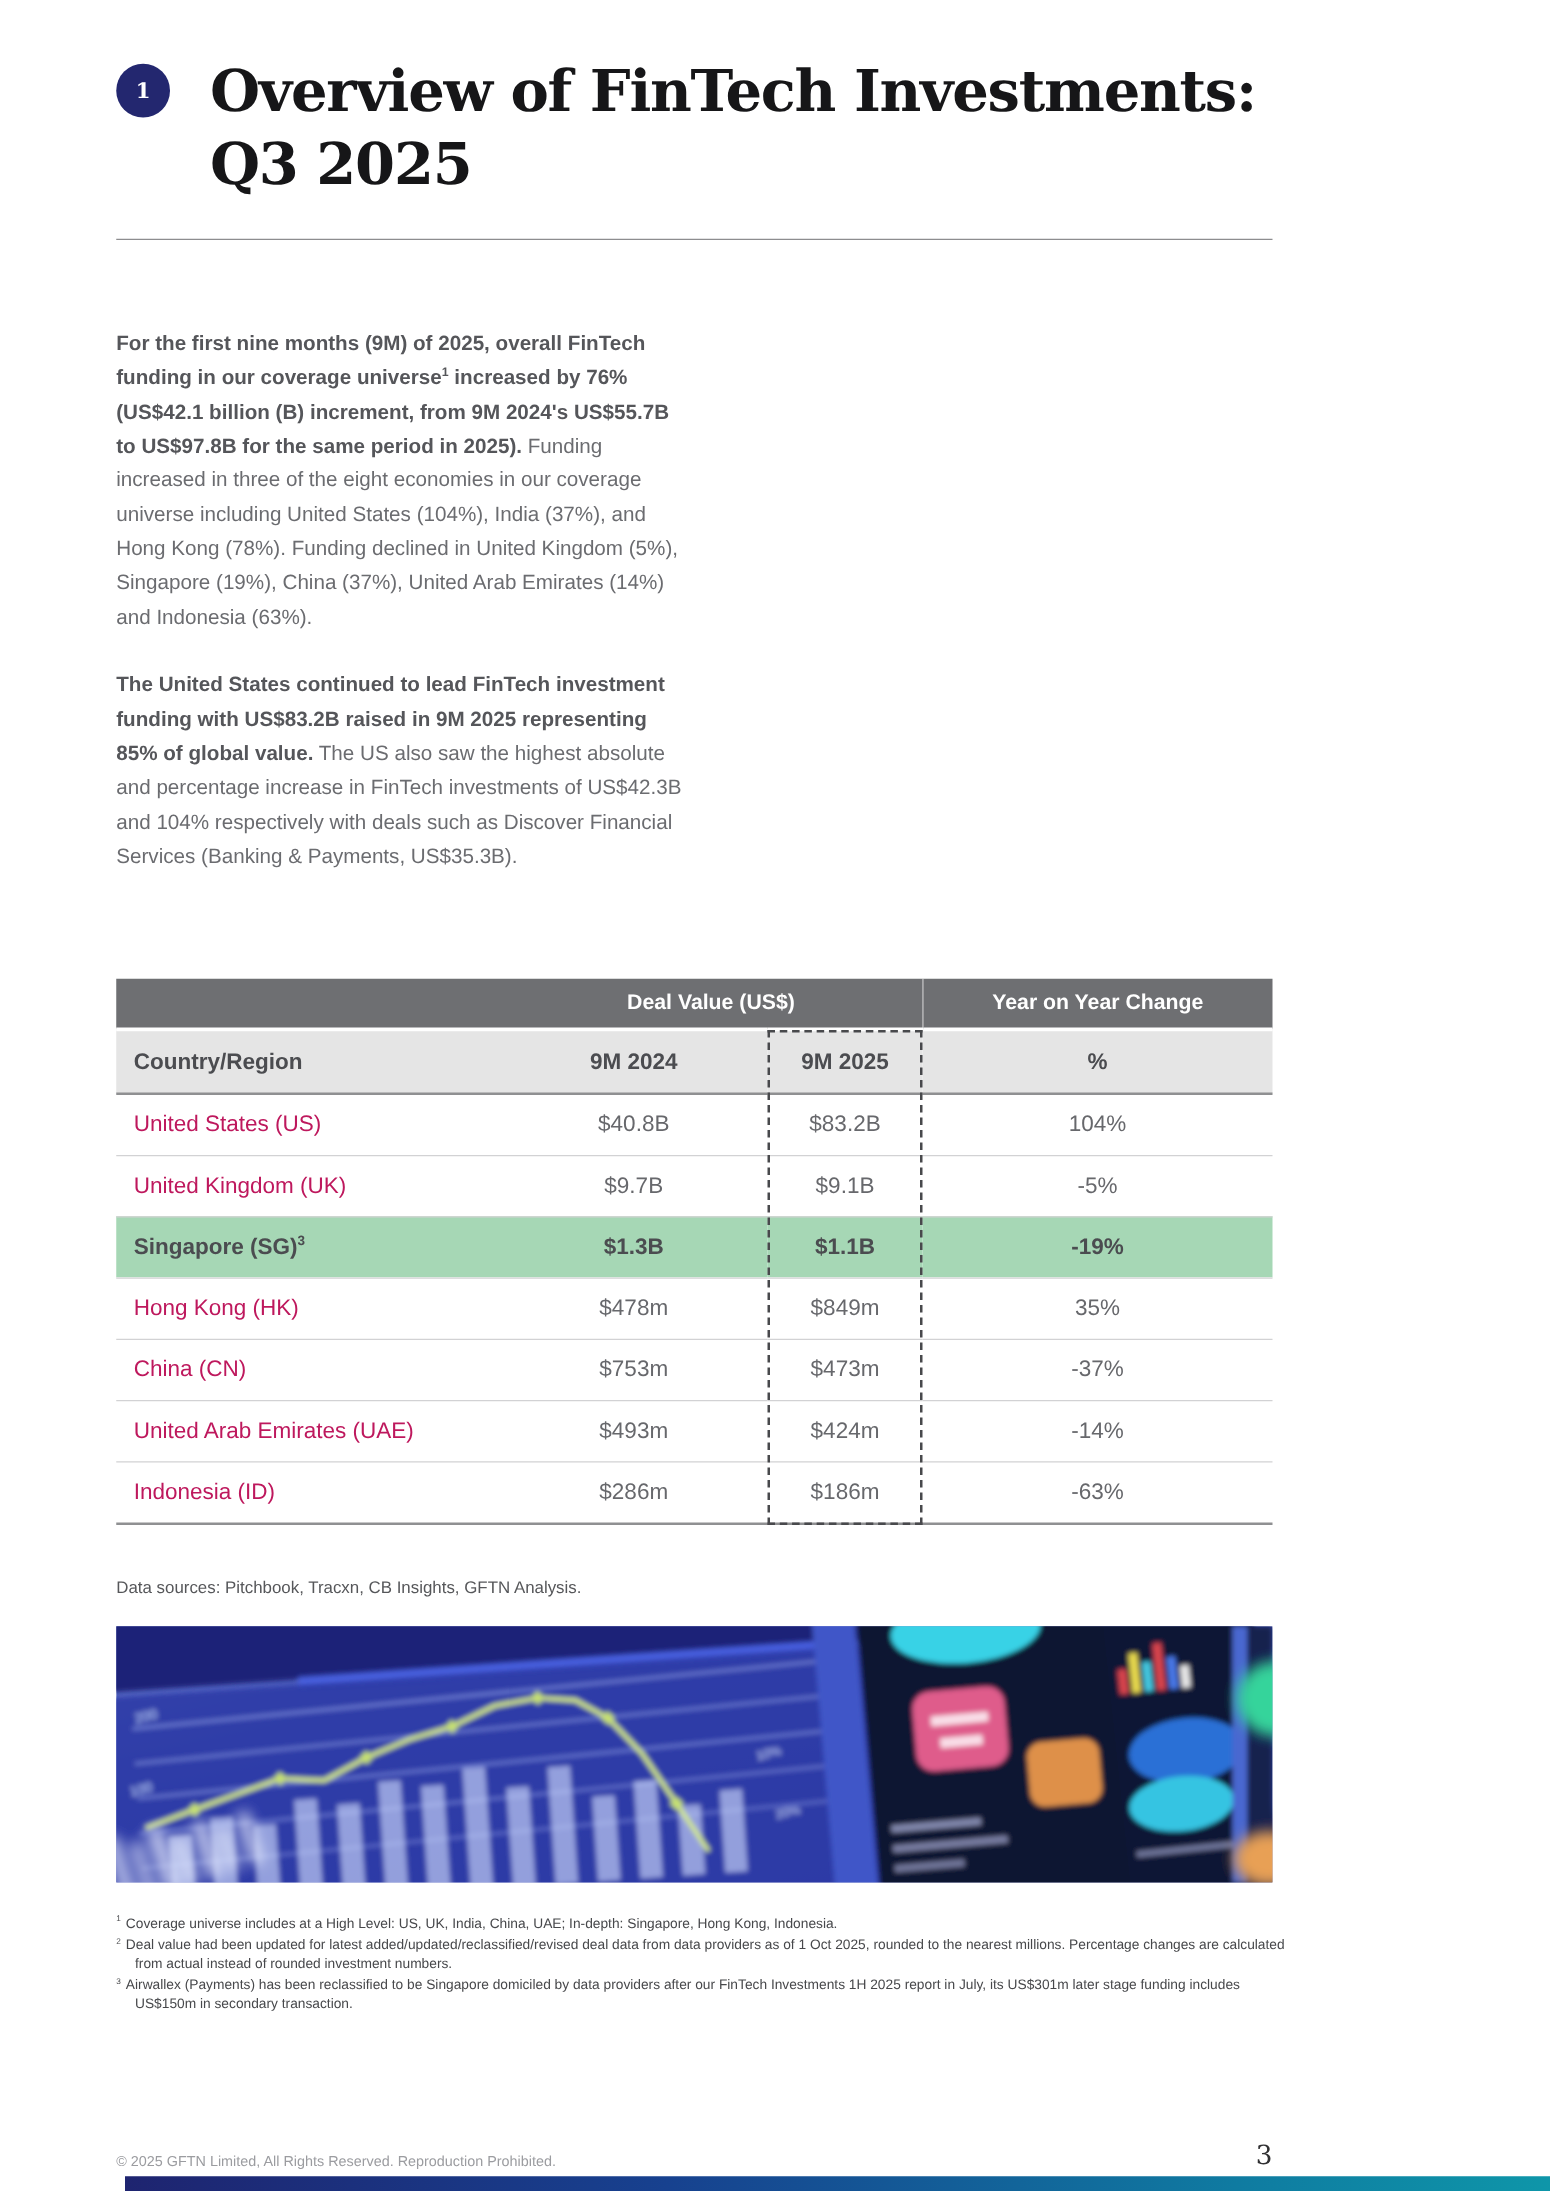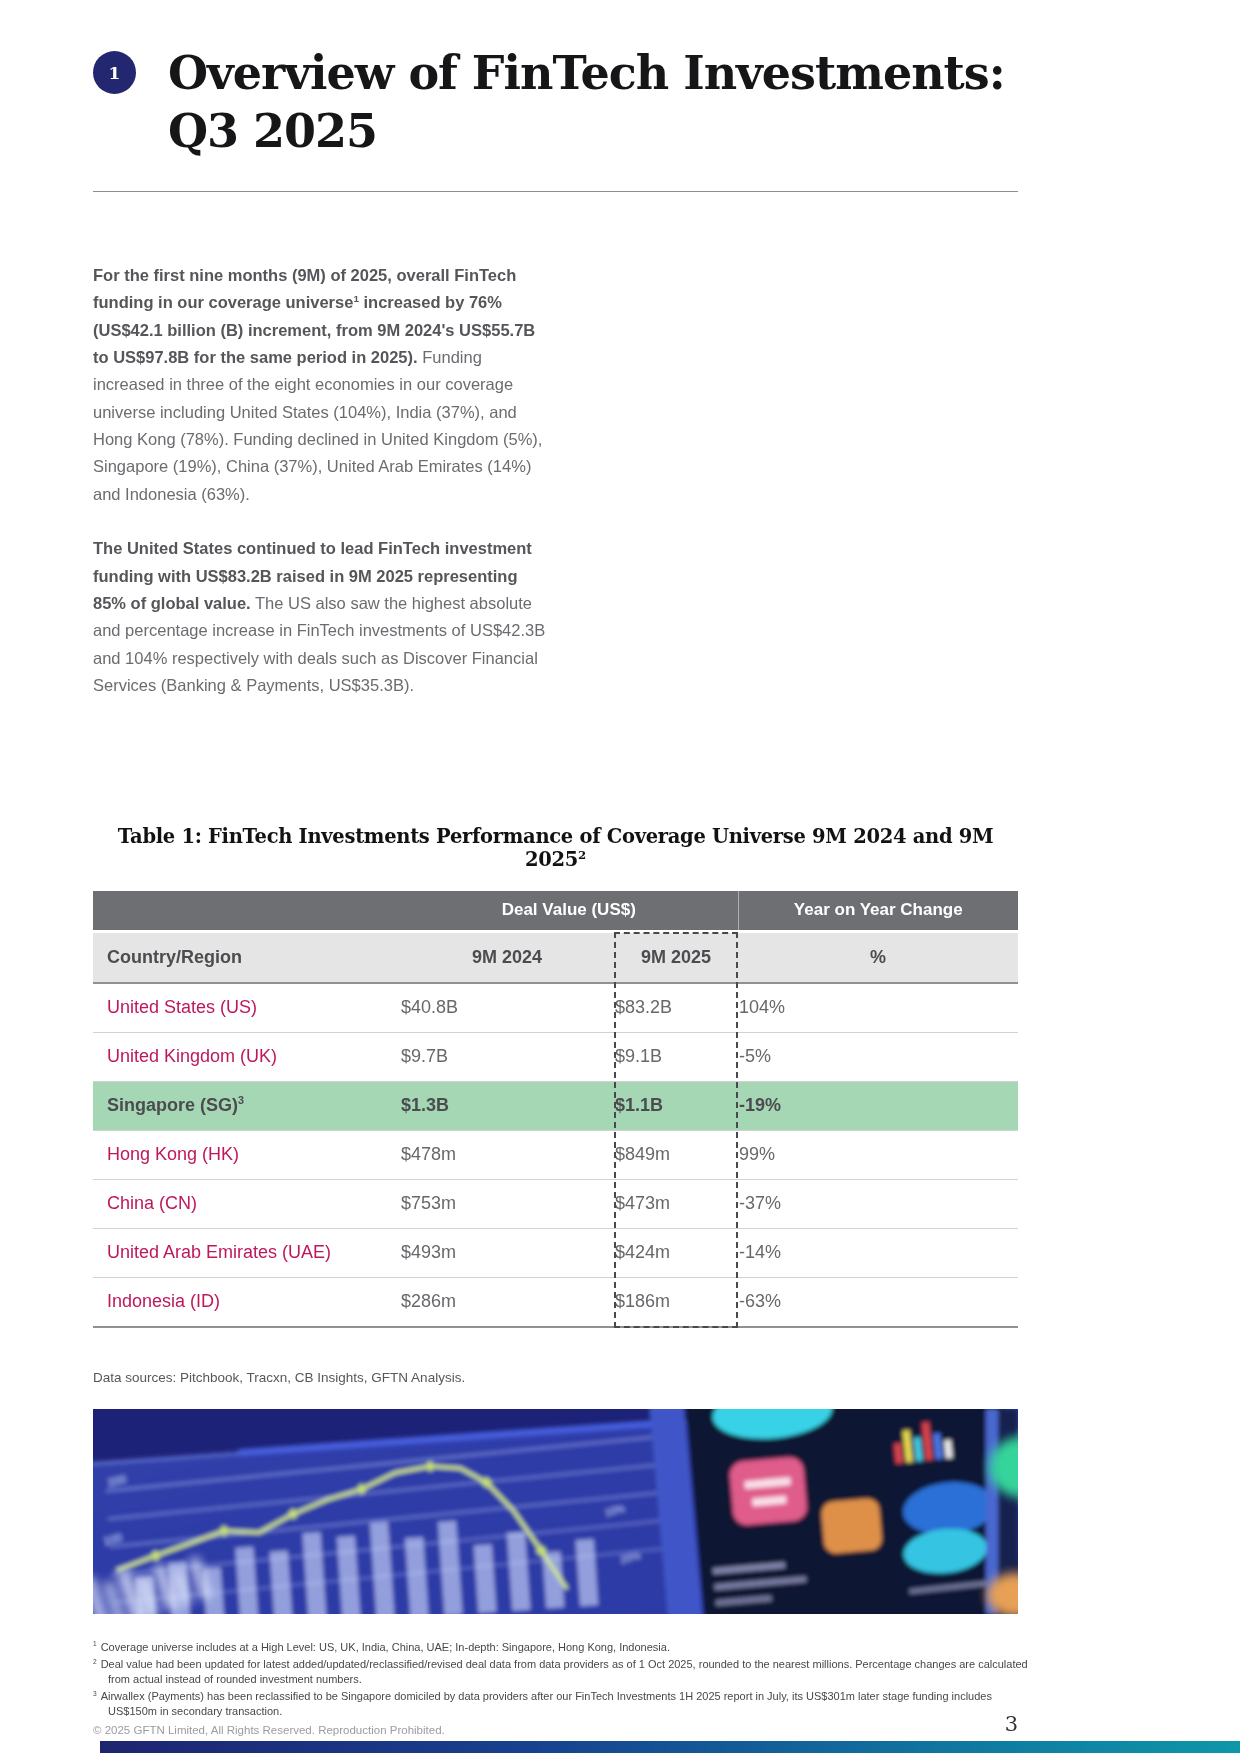--- a/index.html
+++ b/index.html
@@ -34,21 +34,21 @@
   .table-title{margin-top:62px;text-align:center;font-family:"DejaVu Serif",serif;
                font-weight:700;font-size:19.5px;color:#121214;letter-spacing:-0.3px;}
   .table-wrap{position:relative;margin-top:20px;width:925px;}
   table.fintech{border-collapse:collapse;width:925px;table-layout:fixed;}
   tr.band th{background:#6e6f72;color:#ffffff;font-size:17px;font-weight:700;height:37px;
              border-bottom:3px solid #ffffff;text-align:center;}
   tr.band th.sep{border-left:1px solid rgba(255,255,255,0.45);}
   tr.cols th{font-size:18px;color:#4b4c50;font-weight:700;height:47px;background:#e5e5e5;
              border-bottom:2px solid #8f9092;text-align:center;}
   tbody td{font-size:18px;color:#67686c;height:46px;background:#fff;
-           border-bottom:1px solid #d2d2d4;text-align:left;}
+           border-bottom:1px solid #d2d2d4;text-align:center;}
   .c1{text-align:left !important;padding-left:14px;}
   tbody td.c1{color:#be185d;}
   tbody tr:last-child td{border-bottom:2px solid #8f9092;}
   tbody tr.highlight td{background:#a6d7b5;color:#4b4c50;font-weight:700;}
   .dash-box{position:absolute;left:521px;top:41px;width:124px;bottom:0;
             border:2px dashed #48494c;box-sizing:border-box;pointer-events:none;}
   .data-sources{margin-top:42px;font-size:13.5px;color:#56575a;}
 
   
   .photo{display:block;margin-top:24px;width:925px;height:205px;}
@@ -85,23 +85,20 @@
       <div class="paragraphs">
         <div class="p1">
           <span class="b">For the first nine months (9M) of 2025, overall FinTech funding in our coverage universe</span><sup class="b">1</sup><span class="b"> increased by 76% (US$42.1 billion (B) increment, from 9M 2024's US$55.7B to US$97.8B for the same period in 2025).</span><span> Funding increased in three of the eight economies in our coverage universe including United States (104%), India (37%), and Hong Kong (78%). Funding declined in United Kingdom (5%), Singapore (19%), China (37%), United Arab Emirates (14%) and Indonesia (63%).</span>
         </div>
         <div class="p2">
           <span class="b">The United States continued to lead FinTech investment funding with US$83.2B raised in 9M 2025 representing 85% of global value.</span><span> The US also saw the highest absolute and percentage increase in FinTech investments of US$42.3B and 104% respectively with deals such as Discover Financial Services (Banking &amp; Payments, US$35.3B).</span>
         </div>
       </div>
     </div>
 
-    <div class="table-title">
-      <span>Table 1: FinTech Investments Performance of Coverage Universe 9M 2024 and 9M 2025</span><sup>2</sup>
-    </div>
 
     <div class="table-wrap">
       <table class="fintech">
         <colgroup>
             <col style="width:307px">
             <col style="width:214px">
             <col style="width:124px">
             <col style="width:280px">
           </colgroup>
         <thead>
@@ -133,21 +130,21 @@
           <tr class="highlight">
             <td class="c1"><span>Singapore (SG)</span><sup>3</sup></td>
             <td>$1.3B</td>
             <td>$1.1B</td>
             <td>-19%</td>
           </tr>
           <tr>
             <td class="c1"><span>Hong Kong (HK)</span></td>
             <td>$478m</td>
             <td>$849m</td>
-            <td>99%</td>
+            <td>35%</td>
           </tr>
           <tr>
             <td class="c1"><span>China (CN)</span></td>
             <td>$753m</td>
             <td>$473m</td>
             <td>-37%</td>
           </tr>
           <tr>
             <td class="c1"><span>United Arab Emirates (UAE)</span></td>
             <td>$493m</td>

